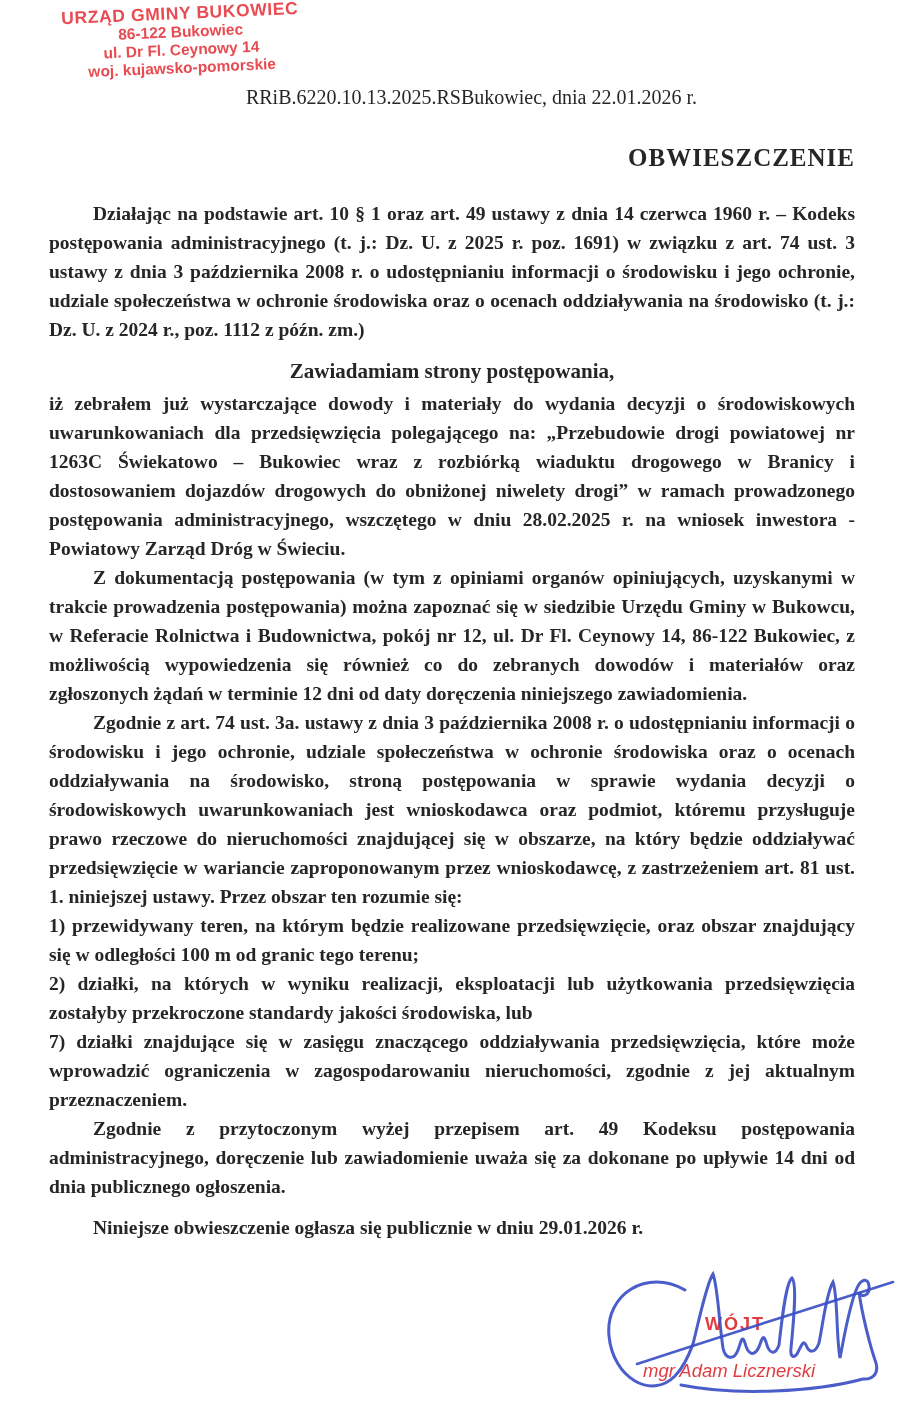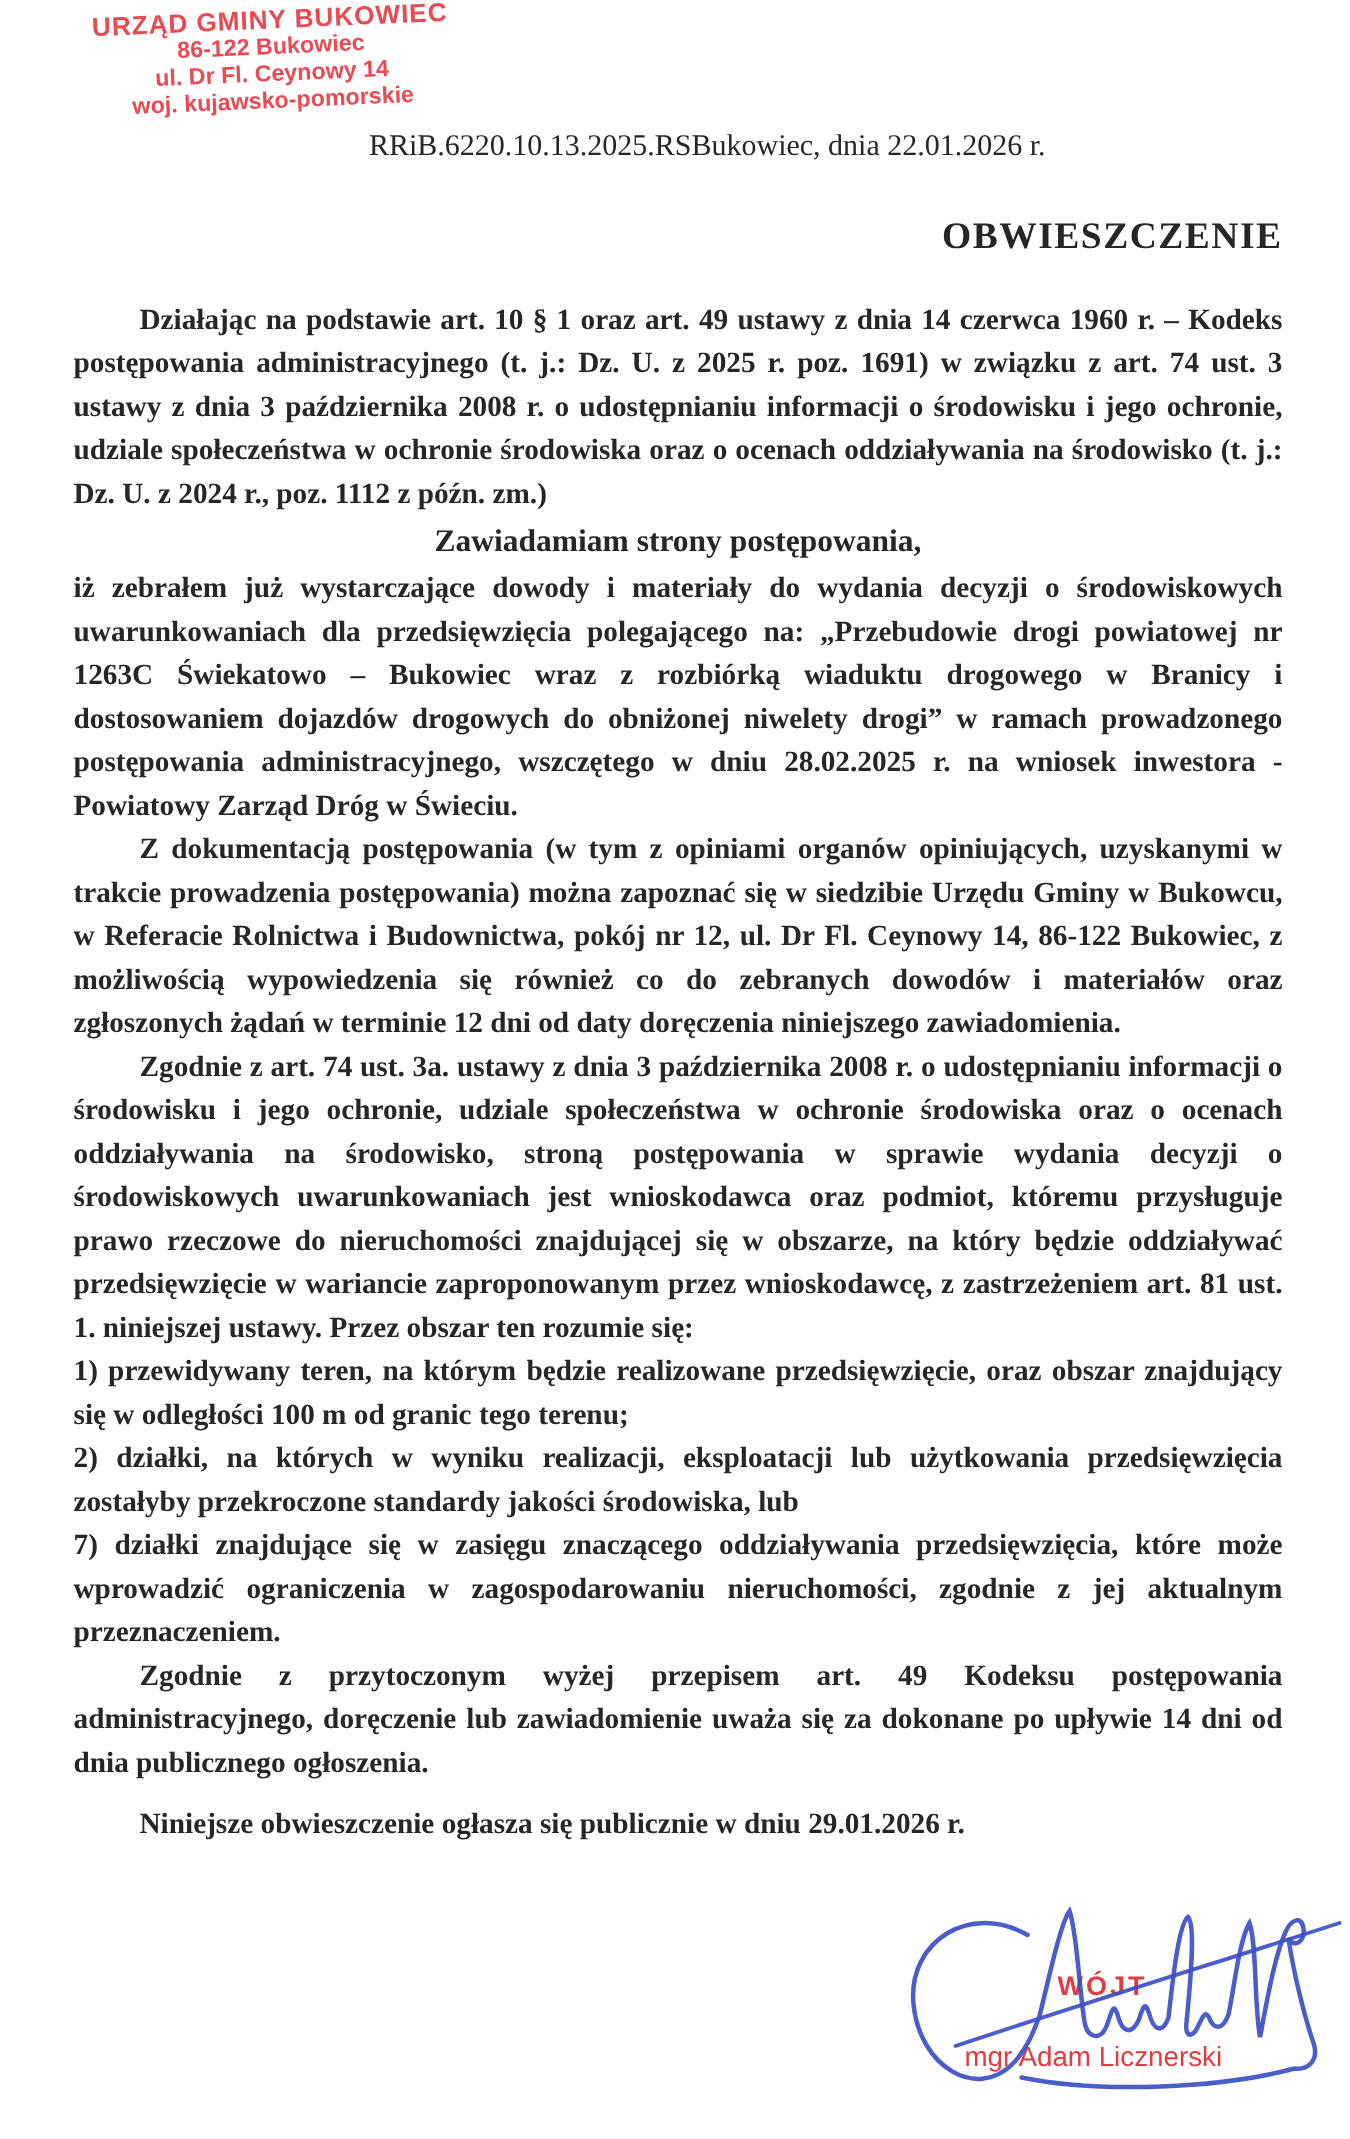--- a/index.html
+++ b/index.html
@@ -54,21 +54,21 @@
     font-size: 19.5px;
     line-height: 29px;
     text-align: justify;
     font-weight: bold;
   }
   .content p.indent { text-indent: 44px; }
   .subheading {
     text-align: center;
     font-size: 21px;
     font-weight: bold;
-    margin: 4px 0 5px 0;
+    margin: 15px 0 5px 0;
   }
   .content p.last { margin-top: 12px; }
   
   .signature {
     position: absolute;
     left: 585px;
     top: 1266px;
     width: 312px;
     height: 152px;
   }
@@ -81,20 +81,21 @@
     font-weight: bold;
     font-size: 18px;
     letter-spacing: 2px;
   }
   .sig-name {
     position: absolute;
     left: 58px;
     top: 94px;
     color: #e23b42;
     font-family: "Liberation Sans", sans-serif;
+    font-style: italic;
     font-size: 18.5px;
     white-space: nowrap;
   }
   .sig-ink { position: absolute; left: 0; top: 0; }
 </style>
 </head>
 <body>
 
 <div class="page">
 

